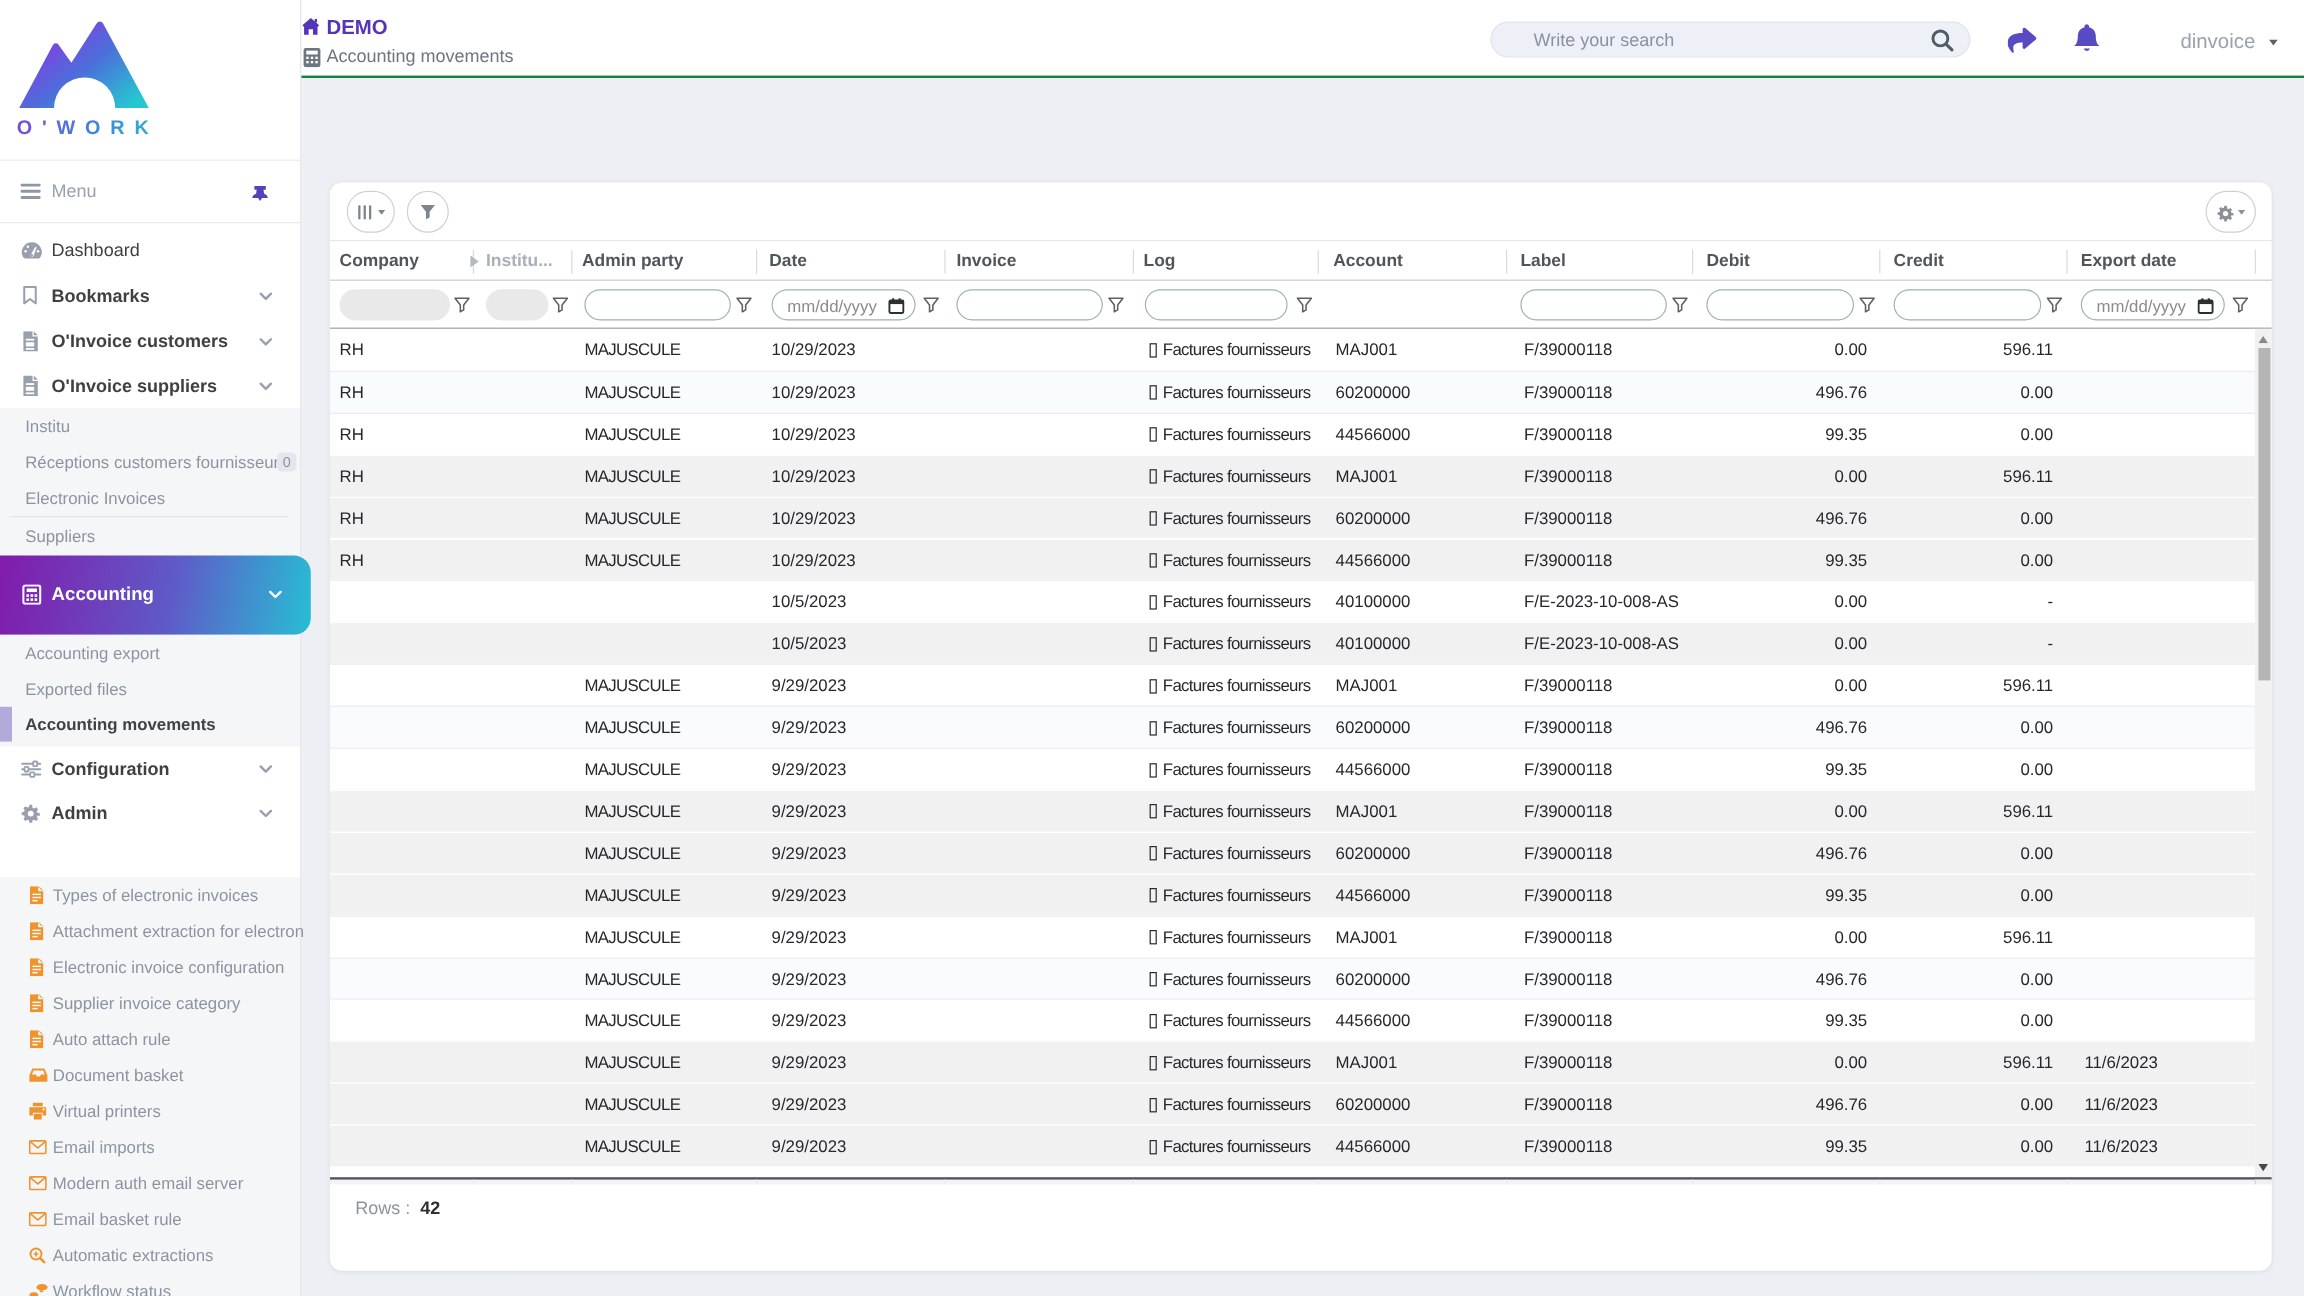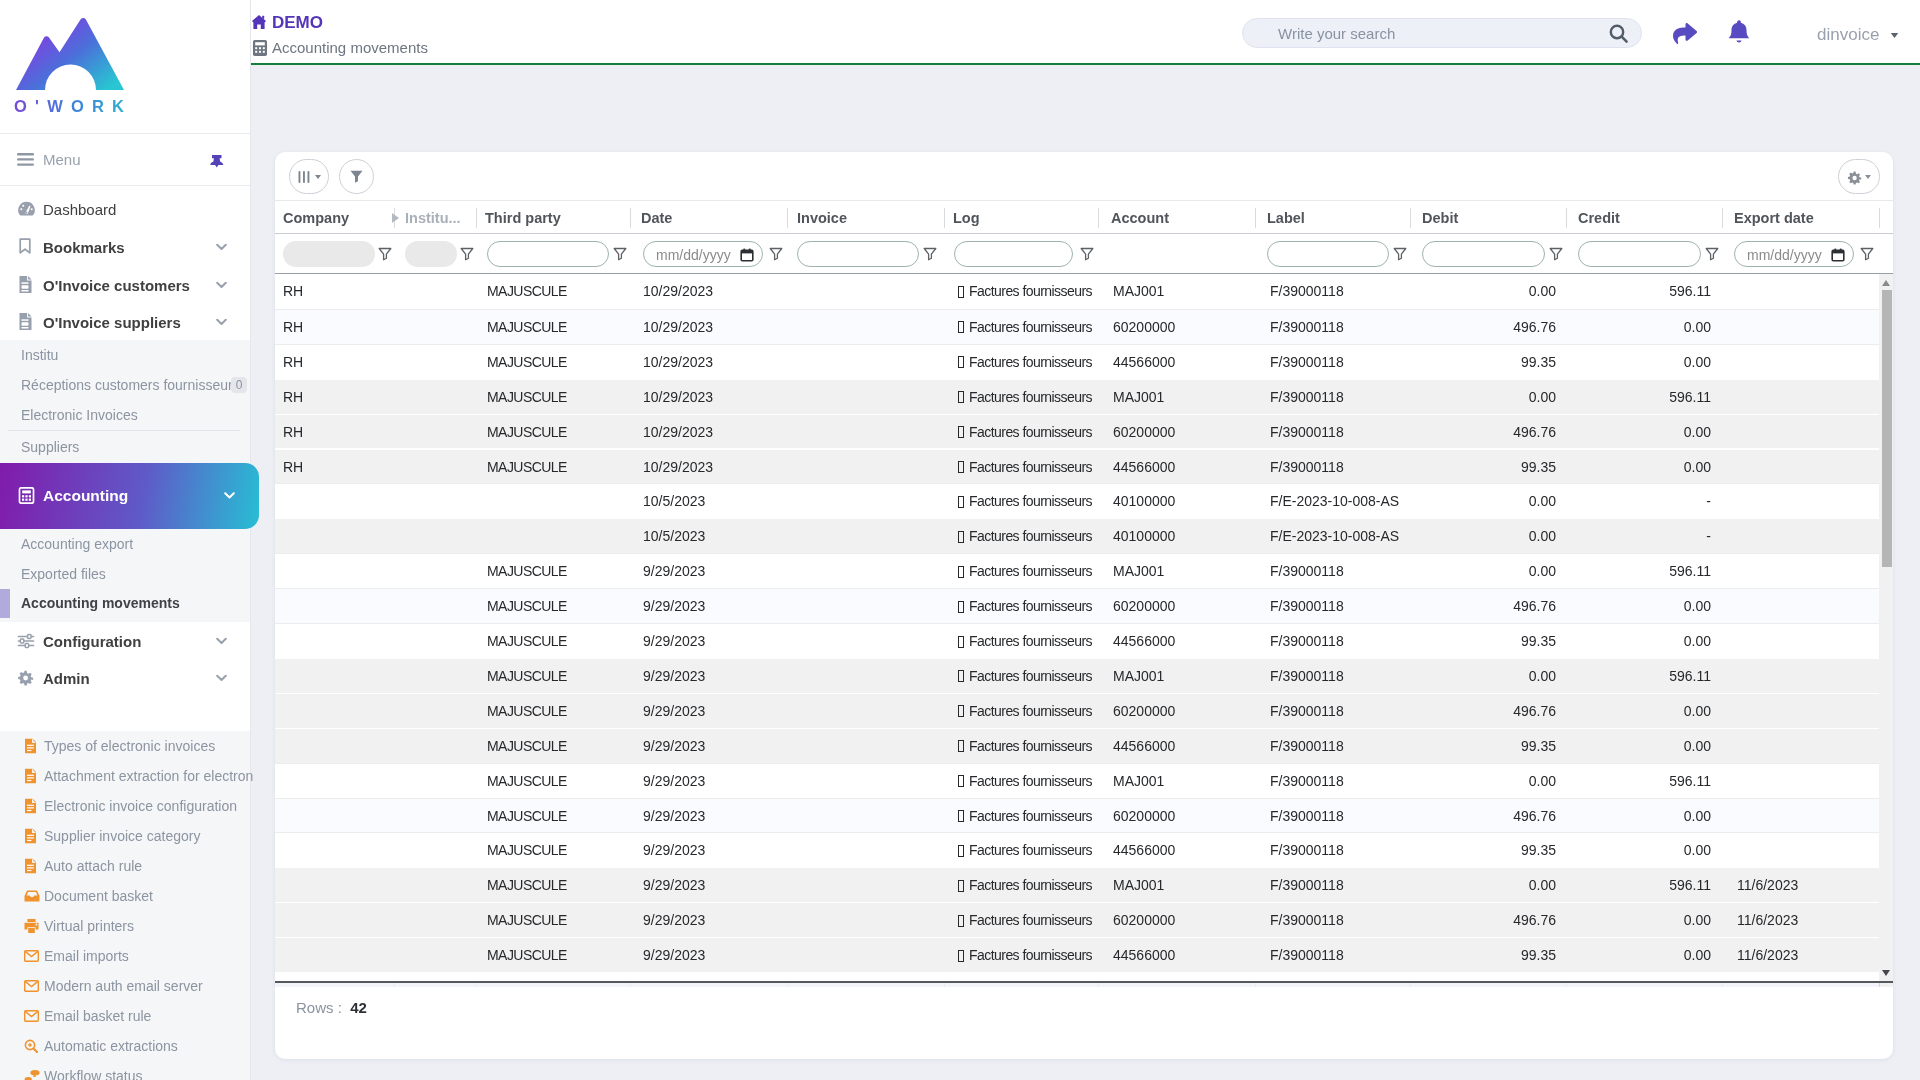--- a/index.html
+++ b/index.html
@@ -474,21 +474,21 @@
     <div style="position:absolute;left:26px;top:15px;">
         <svg width="6" height="4" viewBox="0 0 9 6">
           <path fill="#8a9096" d="M0 0 L9 0 L4.5 6 Z"></path>
         </svg>
       </div>
   </div>
 
   <div id="grid-head">
     <div class="hcell" style="left:8px;color:#50555c">Company</div>
 <div class="hcell" style="left:130px;color:#a9b0ba">Institu...</div>
-<div class="hcell" style="left:210px;color:#50555c">Third party</div>
+<div class="hcell" style="left:210px;color:#50555c">Admin party</div>
 <div class="hcell" style="left:366px;color:#50555c">Date</div>
 <div class="hcell" style="left:522px;color:#50555c">Invoice</div>
 <div class="hcell" style="left:678px;color:#50555c">Log</div>
 <div class="hcell" style="left:836px;color:#50555c">Account</div>
 <div class="hcell" style="left:992px;color:#50555c">Label</div>
 <div class="hcell" style="left:1147px;color:#50555c">Debit</div>
 <div class="hcell" style="left:1303px;color:#50555c">Credit</div>
 <div class="hcell" style="left:1459px;color:#50555c">Export date</div>
     <div class="hsep" style="left:119px"></div>
 <div class="hsep" style="left:201px"></div>

